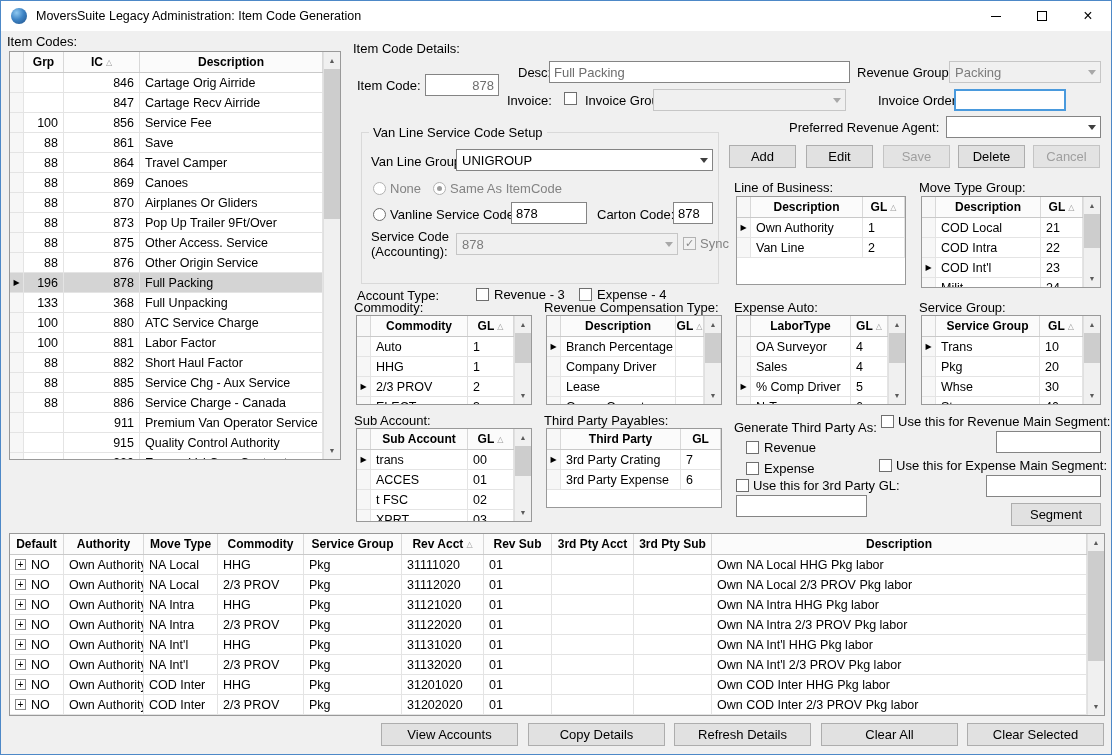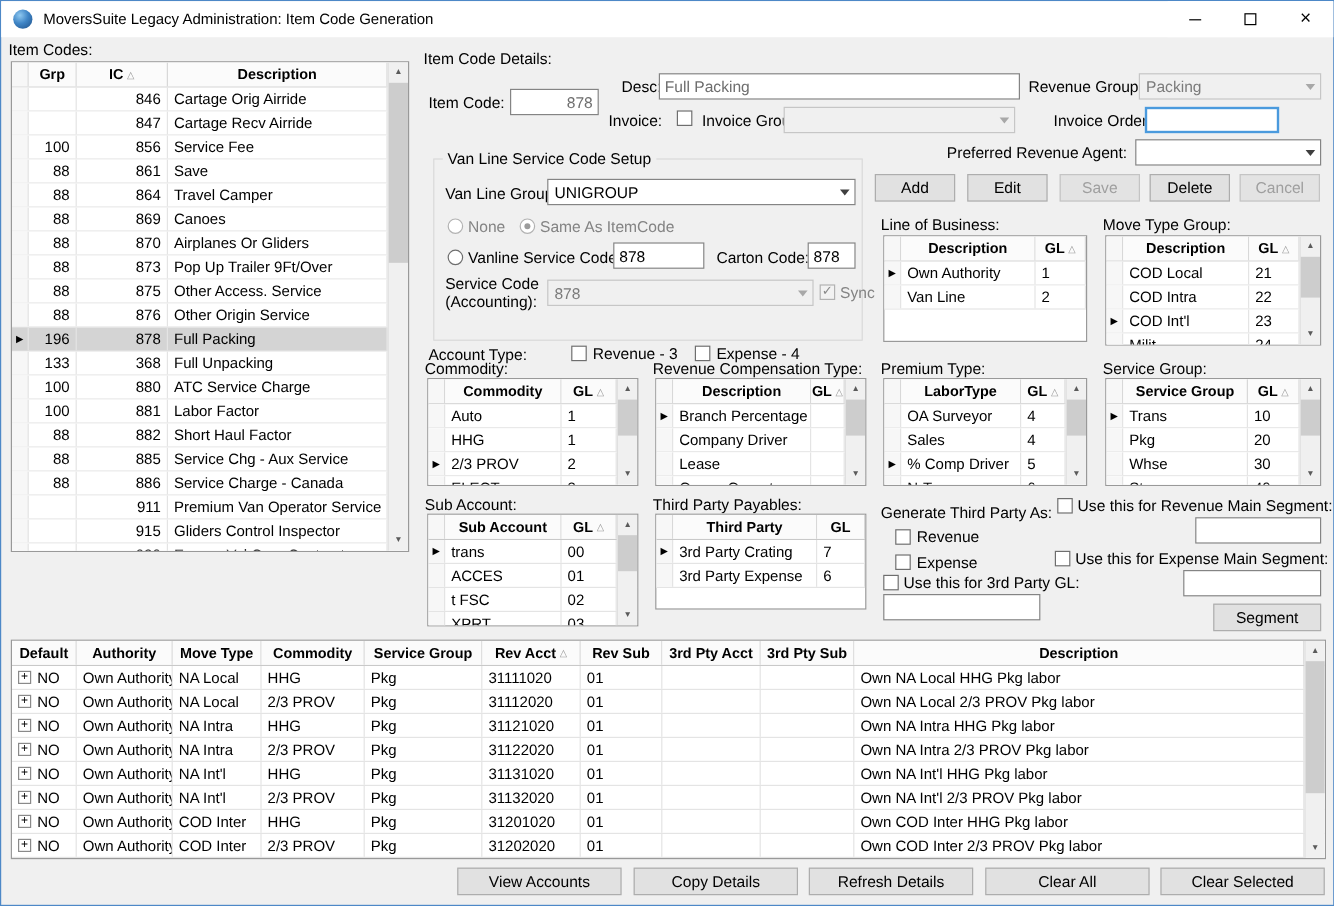--- a/index.html
+++ b/index.html
@@ -302,21 +302,21 @@
       </div>
       <div class="g-row">
         <div class="g-cell g-ind"></div>
         <div class="g-cell" style="width: 40px; min-width: 40px; justify-content: flex-end;">
           <span></span>
         </div>
         <div class="g-cell" style="width: 76px; min-width: 76px; justify-content: flex-end;">
           <span>915</span>
         </div>
         <div class="g-cell" style="width: 183px; min-width: 183px;">
-          <span>Gliders Control Inspector</span>
+          <span>Quality Control Authority</span>
         </div>
       </div>
       <div class="g-row">
         <div class="g-cell g-ind"></div>
         <div class="g-cell" style="width: 40px; min-width: 40px; justify-content: flex-end;">
           <span></span>
         </div>
         <div class="g-cell" style="width: 76px; min-width: 76px; justify-content: flex-end;">
           <span>920</span>
         </div>
@@ -632,21 +632,21 @@
     </div>
     <div class="vscroll">
       <div class="vs-btn">▲</div>
       <div class="vs-track">
         <div class="vs-thumb" style="top: 0px; height: 30px;"></div>
       </div>
       <div class="vs-btn">▼</div>
     </div>
   </div>
 
-<span class="lbl" style="left:733px;top:299px">Premium Type:</span>
+<span class="lbl" style="left:733px;top:299px">Expense Auto:</span>
 <div class="grid" style="left:735px;top:314px;width:170px;height:90px">
     <div class="g-head">
       <div class="g-hcell g-ind"></div>
       <div class="g-hcell" style="width: 100px; min-width: 100px;">
         <span>LaborType</span>
       </div>
       <div class="g-hcell" style="width: 37px; min-width: 37px;">
         <span>GL</span>
         <span class="sort">△</span>
       </div>

